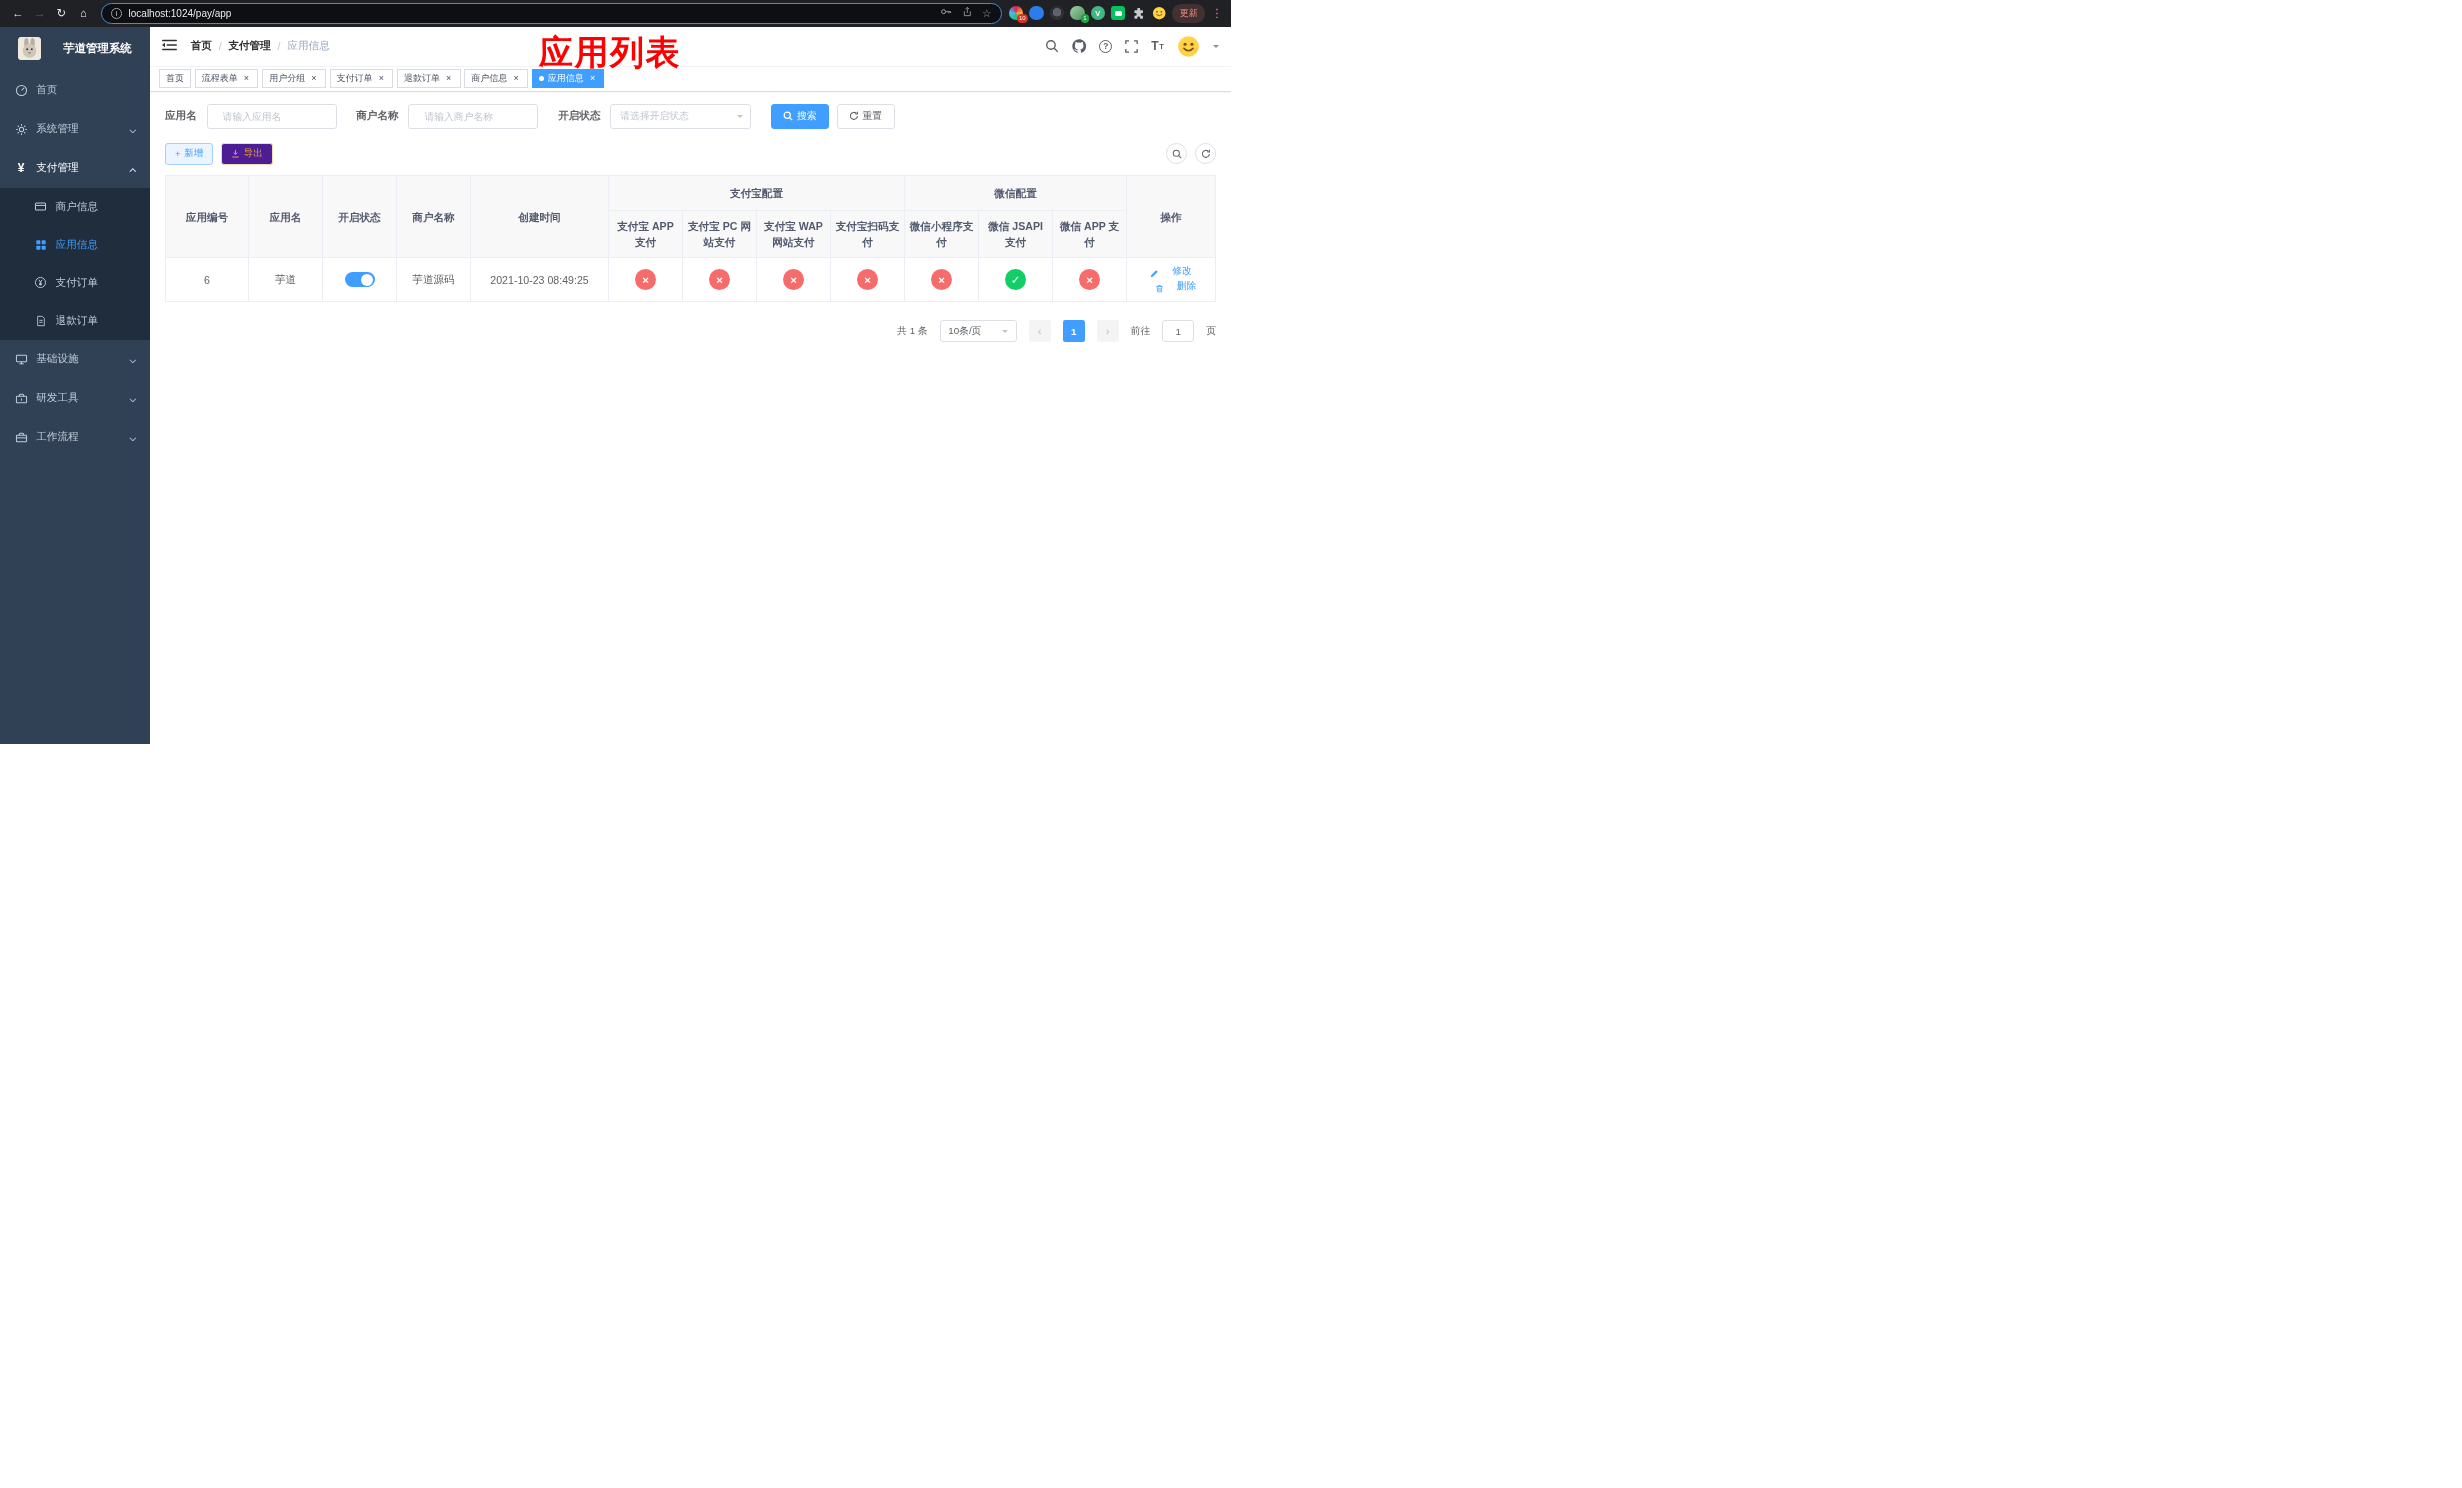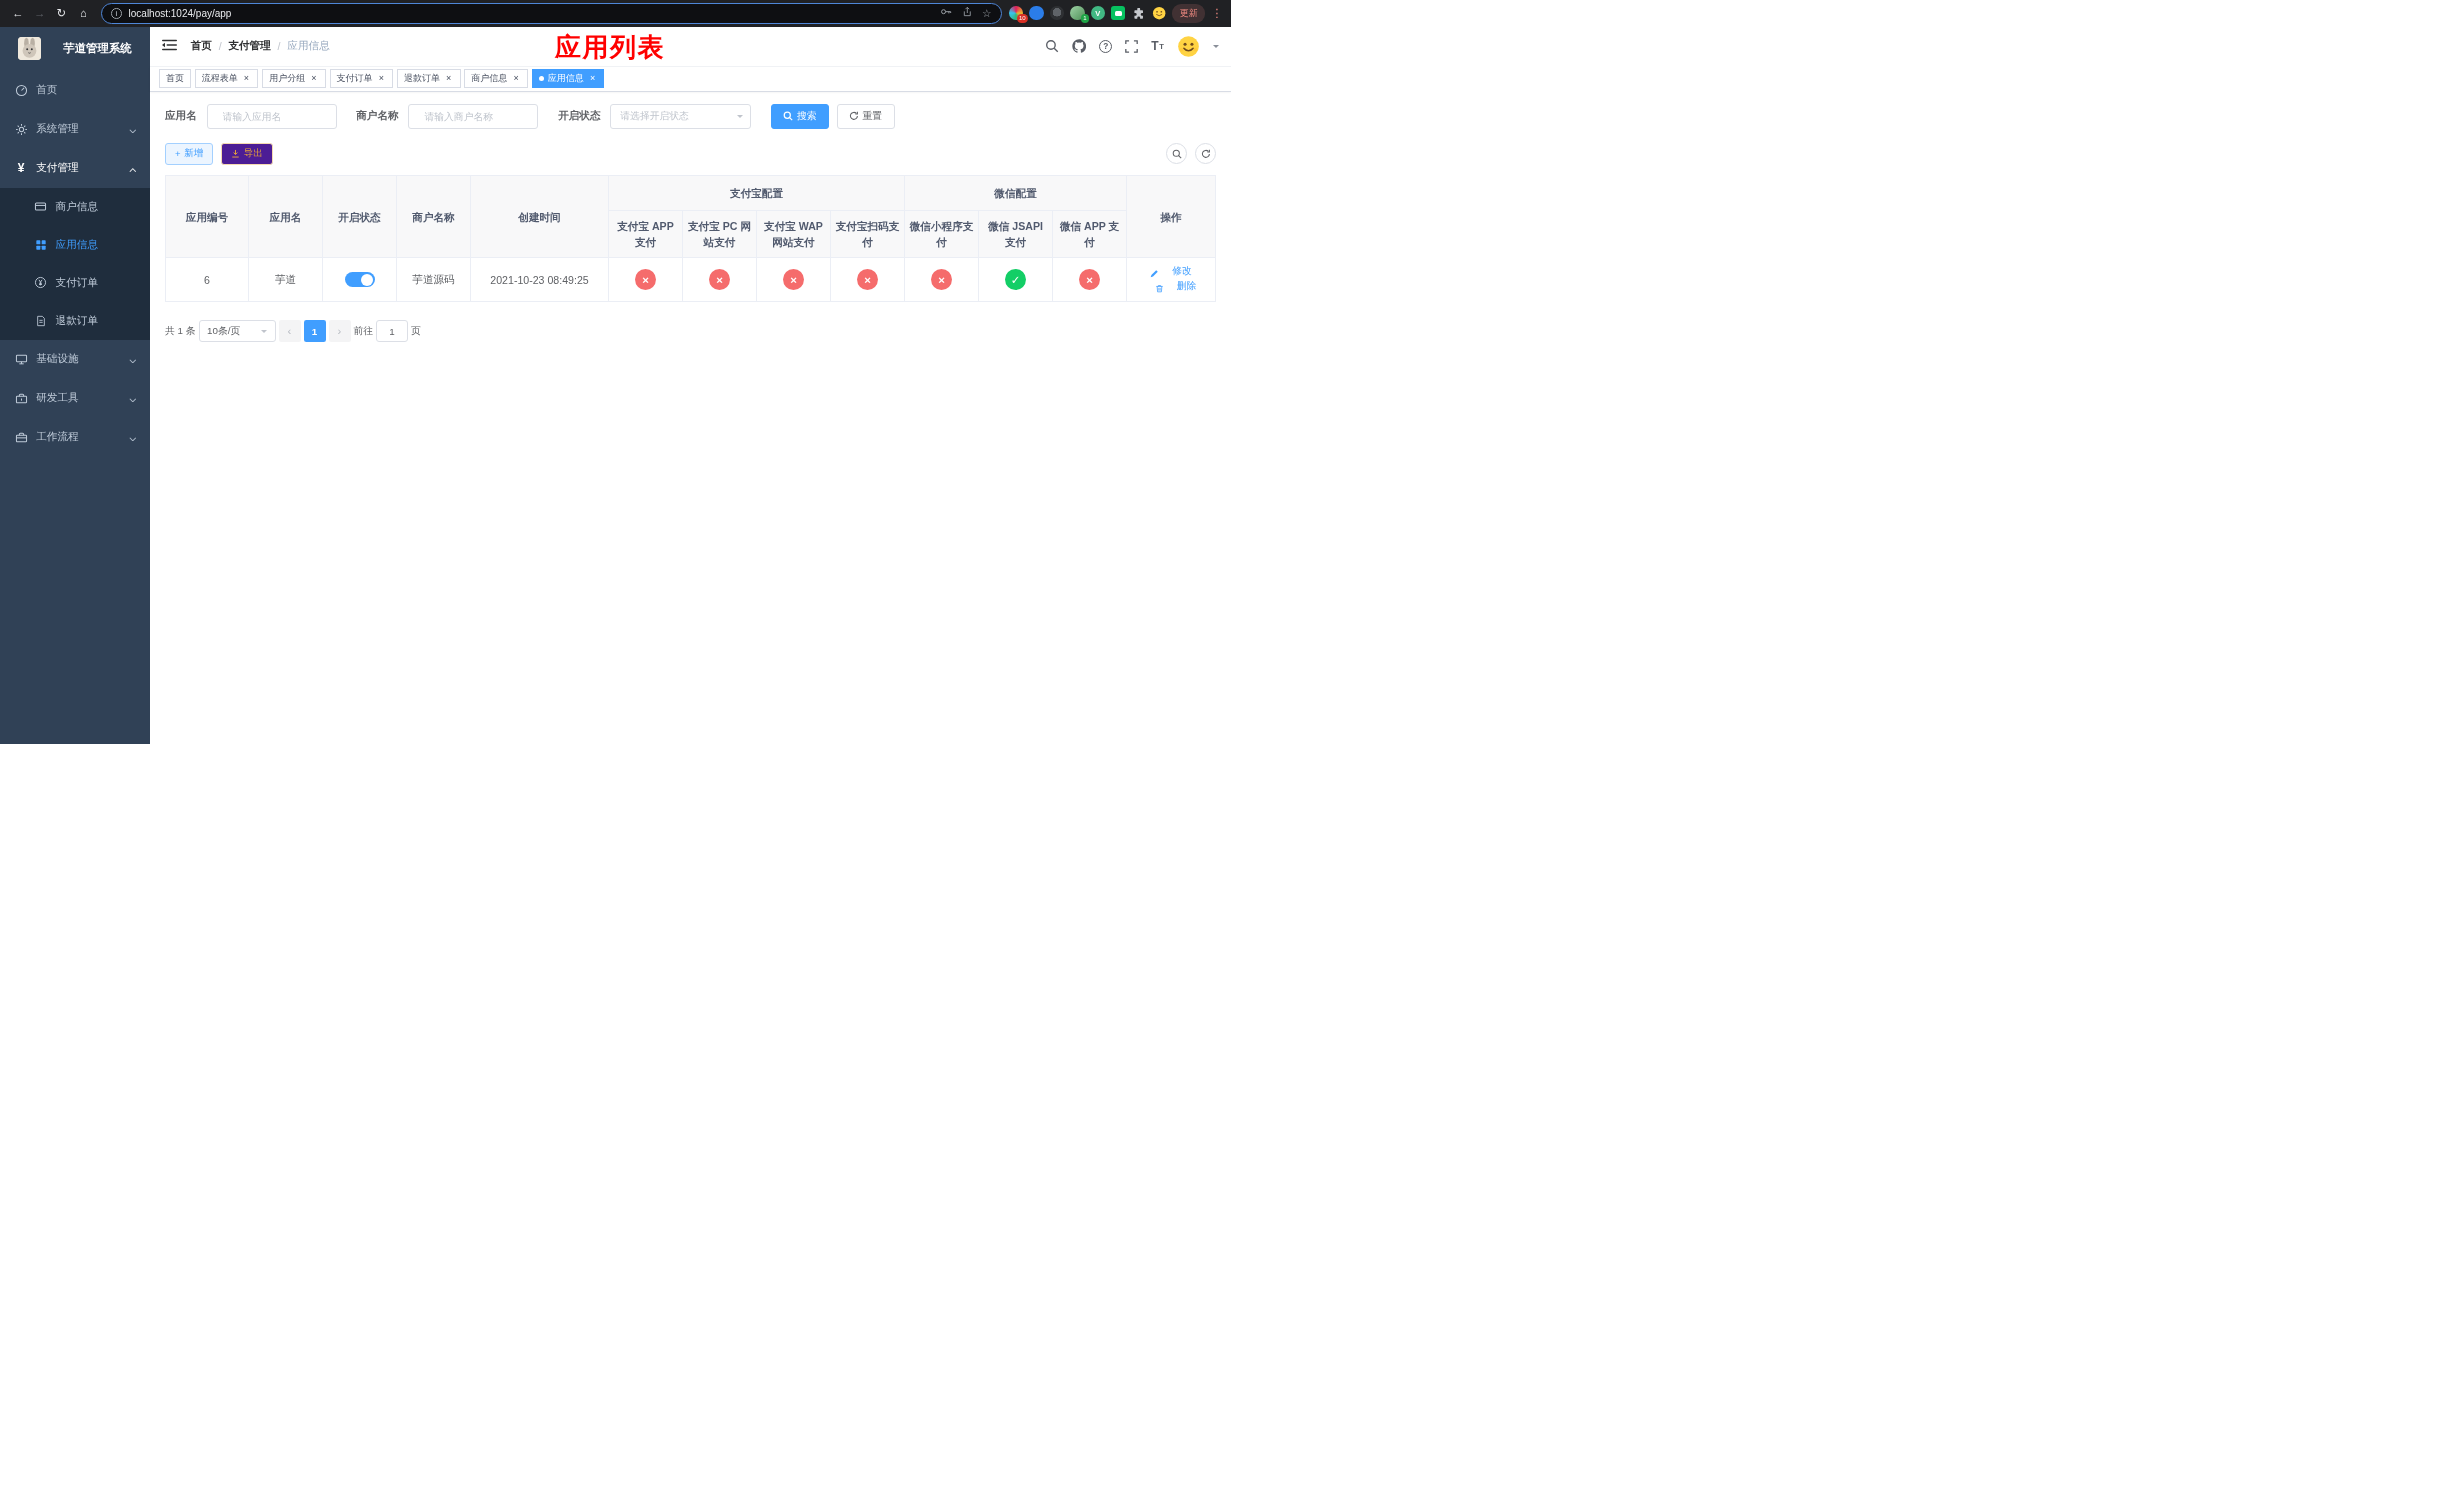--- a/index.html
+++ b/index.html
@@ -59,21 +59,21 @@
   .nav-right { margin-left:auto; display:flex; align-items:center; gap:13px; color:#5a5e66; }
   .nav-right > span { cursor:pointer; display:flex; align-items:center; }
   .q-ic { width:13px; height:13px; border:1.2px solid currentColor; border-radius:50%;
           font-size:8.3px; font-weight:700; display:flex; align-items:center; justify-content:center; }
   .tt { font-weight:700; display:flex; align-items:baseline; }
   .tt .big { font-size:12px; } .tt .small { font-size:7.6px; margin-left:0.8px; }
   .avatar { width:23px; height:23px; border-radius:4.5px; overflow:hidden; }
   .caret-dn { width:0; height:0; border:3px solid transparent; border-top-color:#8a8f99; margin-top:3px; }
 
   .red-title { position:absolute; top:30px; left:610px; transform:translateX(-50%); color:#ff0000;
-               font-size:26px; font-weight:800; letter-spacing:1.5px; z-index:40; white-space:nowrap; }
+               font-size:34px; font-weight:800; letter-spacing:1.5px; z-index:40; white-space:nowrap; }
 
   
   .tags-bar { height:26px; border-top:0.8px solid #f0f2f5; border-bottom:0.8px solid #d8dce5;
               box-shadow:0 0.8px 2.3px rgba(0,0,0,.06); display:flex; align-items:center; padding:0 9px; gap:3.8px; }
   .tag { height:19.7px; display:inline-flex; align-items:center; gap:3.8px; padding:0 6px; border:0.8px solid #d8dce5;
          background:#fff; color:#495060; font-size:9px; cursor:pointer; white-space:nowrap; }
   .tag .x { font-size:9px; line-height:1; width:9.8px; height:9.8px; display:flex; align-items:center;
             justify-content:center; border-radius:50%; }
   .tag.active { background:#409eff; border-color:#409eff; color:#fff; }
   .tag .dot { width:5.3px; height:5.3px; border-radius:50%; background:#fff; }
@@ -120,21 +120,21 @@
   .st { width:21px; height:21px; border-radius:50%; display:inline-flex; align-items:center; justify-content:center;
         color:#fff; font-size:11.4px; font-weight:700; }
   .st.fail { background:#f56c6c; }
   .st.ok { background:#13ce66; }
 
   .op-link { color:#409eff; font-size:9.8px; display:inline-flex; align-items:flex-end; gap:13px; cursor:pointer; }
   .op-link + .op-link { margin-left:9px; }
   .op-link svg { display:block; }
 
   
-  .pagination { display:flex; align-items:center; gap:3px; margin-top:18px;
+  .pagination { display:flex; align-items:center; justify-content:flex-end; gap:12px; margin-top:18px;
                 color:#606266; font-size:9.8px; }
   .psize { width:77px; height:22px; border:0.8px solid #dcdfe6; border-radius:3px; display:flex; align-items:center;
            padding:0 18px 0 7.6px; position:relative; cursor:pointer; color:#606266; }
   .pbtn { width:22px; height:22px; border-radius:2.3px; background:#f4f4f5; display:flex; align-items:center;
           justify-content:center; color:#b8bcc3; font-size:11.4px; cursor:pointer; }
   .pbtn.page { background:#409eff; color:#fff; font-weight:700; font-size:9.8px; }
   .goto-input { width:32px; height:22px; border:0.8px solid #dcdfe6; border-radius:3px; text-align:center;
                 font-size:9.8px; color:#606266; outline:none;
                 font-family:"Liberation Sans","DejaVu Sans",sans-serif; }
 </style>

